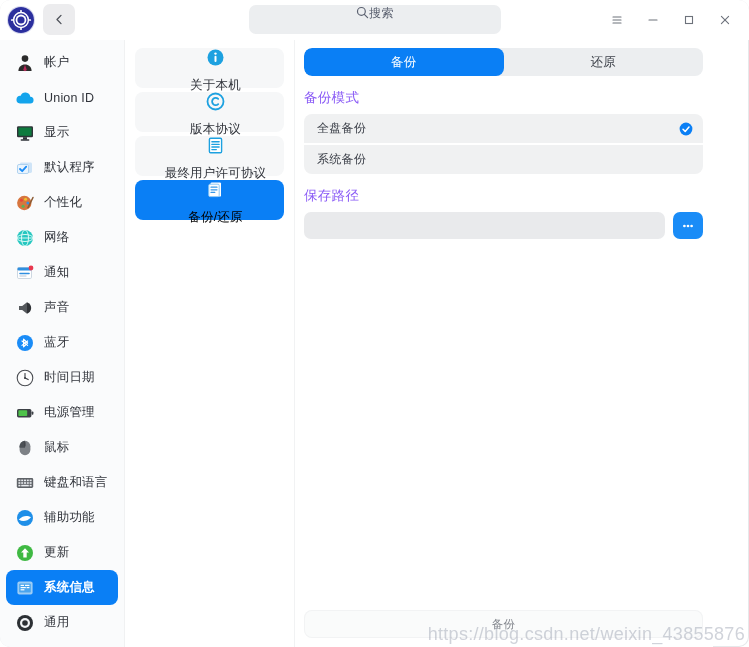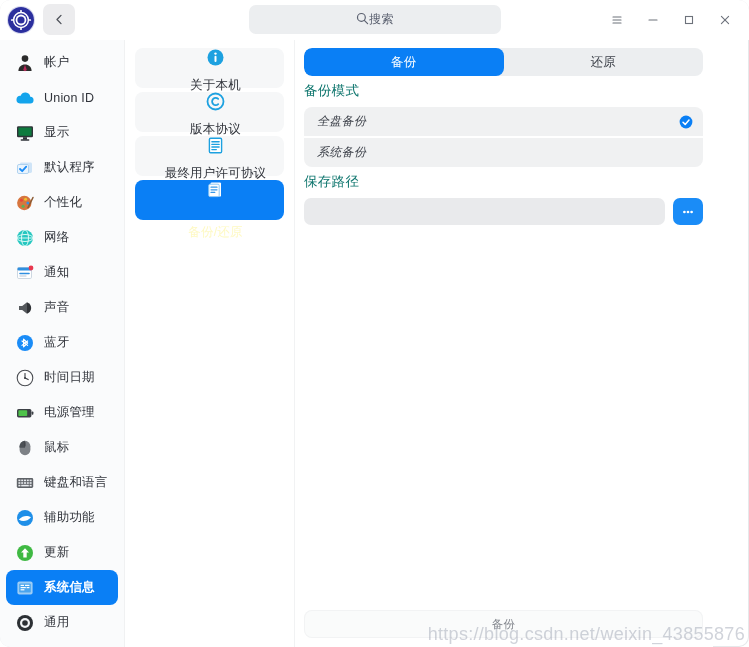--- a/index.html
+++ b/index.html
@@ -54,21 +54,21 @@
     cursor: pointer;
   }
   .back-btn svg { display: block; }
 
   .search-box {
     position: absolute;
     left: 249px; top: 5px;
     width: 252px; height: 29px;
     background: #eceef0;
     border-radius: 7px;
-    display: flex; align-items: center; justify-content: center;
+    display: flex; justify-content: center;
     gap: 0;
     cursor: text;
   }
   .search-box .s-ico { display: block; }
   .search-box .s-txt {
     font-size: 12px;
     color: #5b6170;
     letter-spacing: 0.5px;
   }
 
@@ -148,21 +148,21 @@
     cursor: pointer;
     flex-direction: column;
   }
   .mid-item .m-label {
     font-size: 12.5px;
     color: #31343b;
     white-space: nowrap;
     letter-spacing: 0.2px;
   }
   .mid-item.active { background: #0a7ff5; }
-  .mid-item.active .m-label { color: #fef9c3; margin-top: 15px; }
+  .mid-item.active .m-label { color: #000000; }
   .mid-icon {
     width: 19px; height: 19px;
     flex: 0 0 19px;
     display: flex; align-items: center; justify-content: center;
   }
   .mid-icon svg { display: block; }
 
   
   #main {
     flex: 1;
@@ -188,28 +188,28 @@
     cursor: pointer;
     letter-spacing: 0.3px;
   }
   .tab.active {
     background: #0a7ff5;
     color: #ffffff;
     border-radius: 8px;
   }
 
   .section-title {
-    margin-top: 6px;
+    margin-top: 13px;
     margin-bottom: 7px;
     font-size: 13.5px;
-    color: #0f766e;
+    color: #8b5cf6;
     letter-spacing: 0.3px;
   }
 
-  .opt-group { width: 399px; font-style: italic; }
+  .opt-group { width: 399px; }
   .opt-row {
     height: 29px;
     background: #f0f1f2;
     display: flex;
     align-items: center;
     padding: 0 10px 0 13px;
     cursor: pointer;
   }
   .opt-row:first-child { border-radius: 8px 8px 0 0; }
   .opt-row:last-child  { border-radius: 0 0 8px 8px; }

